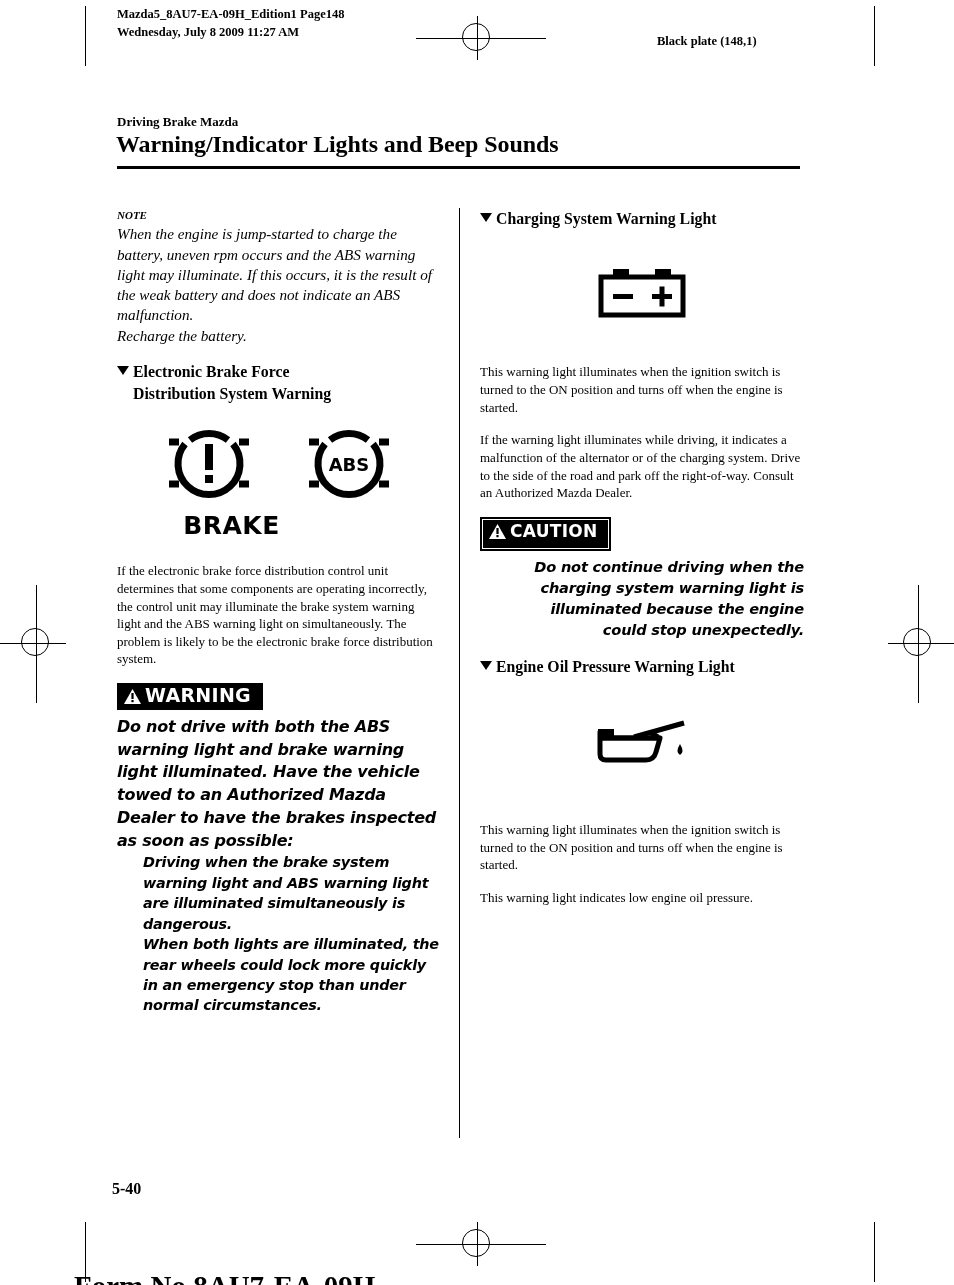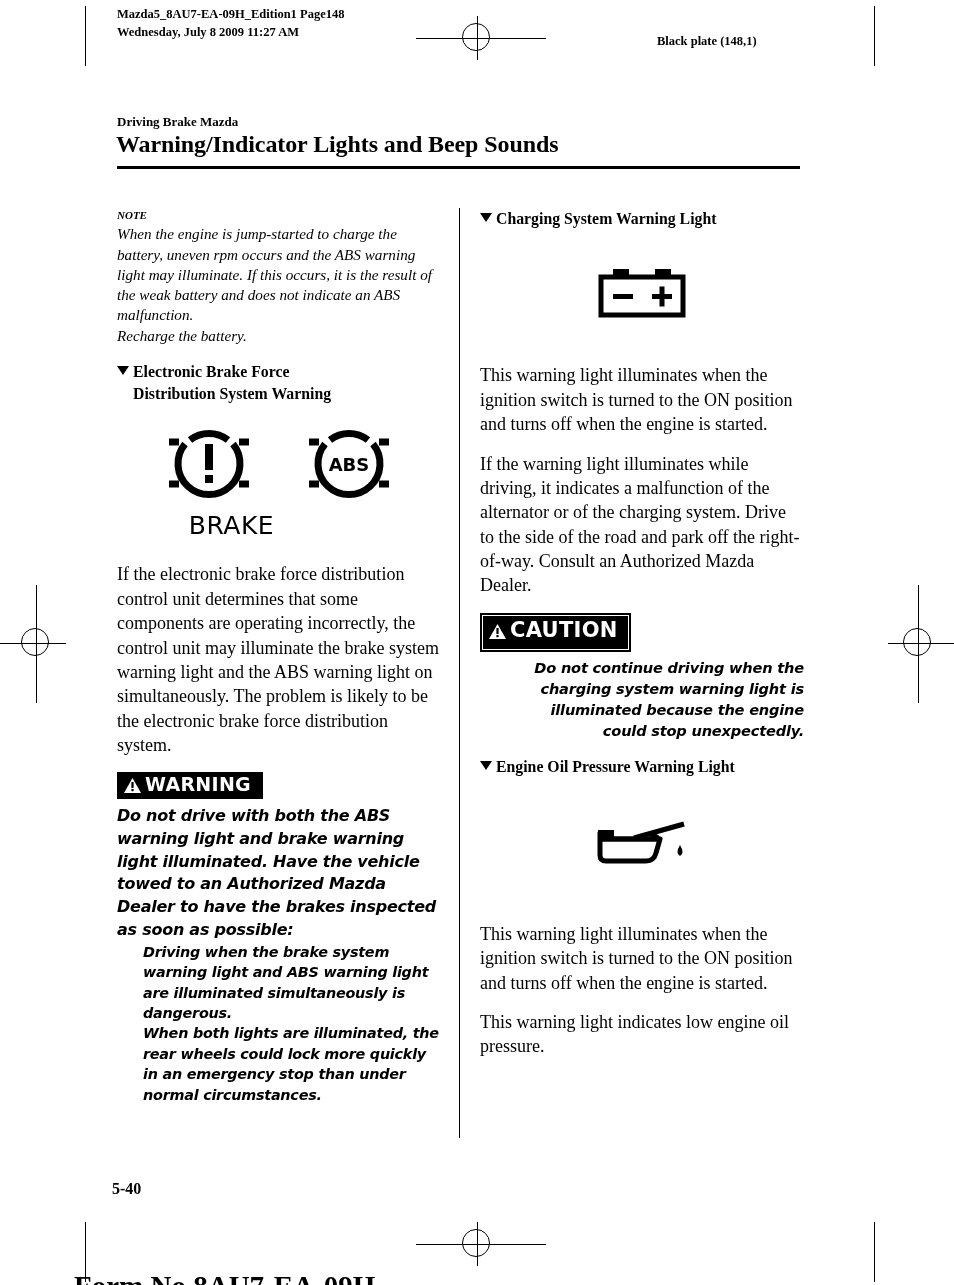--- a/index.html
+++ b/index.html
@@ -141,21 +141,21 @@
     position: absolute;
     left: 0;
     top: 5px;
     width: 0; height: 0;
     border-left: 6px solid transparent;
     border-right: 6px solid transparent;
     border-top: 9px solid #000;
   }
 
   .body-text {
-    font-size: 18px;
+    font-size: 13px;
     line-height: 1.355;
   }
 
   
   .banner {
     display: inline-block;
     background: #000;
     color: #fff;
     font-family: "DejaVu Sans", sans-serif;
     font-weight: bold;
@@ -174,21 +174,21 @@
     margin-right: 4px;
   }
   .banner .tri-warn svg { display: block; }
 
   .caution-wrap {
     display: inline-block;
     border: 2px solid #000;
     padding: 1px;
   }
   .caution-wrap .banner {
-    font-size: 21px;
+    font-size: 17px;
     padding: 2px 10px 7px 6px;
   }
 
   .warn-body {
     font-family: "DejaVu Sans", sans-serif;
     font-style: italic;
     font-weight: bold;
     font-size: 16px;
     line-height: 1.42;
     letter-spacing: -0.25px;
@@ -218,21 +218,21 @@
     margin: 18px 0 10px 0;
   }
   .sym-row {
     display: flex;
     justify-content: center;
     align-items: flex-end;
     gap: 48px;
   }
   .brake-word {
     font-family: "DejaVu Sans", sans-serif;
-    font-weight: normal;
+    font-weight: bold;
     font-size: 25px;
     letter-spacing: 0.5px;
     margin-top: 2px;
     text-align: center;
   }
 
   
   .page-num {
     position: absolute;
     left: 112px;

